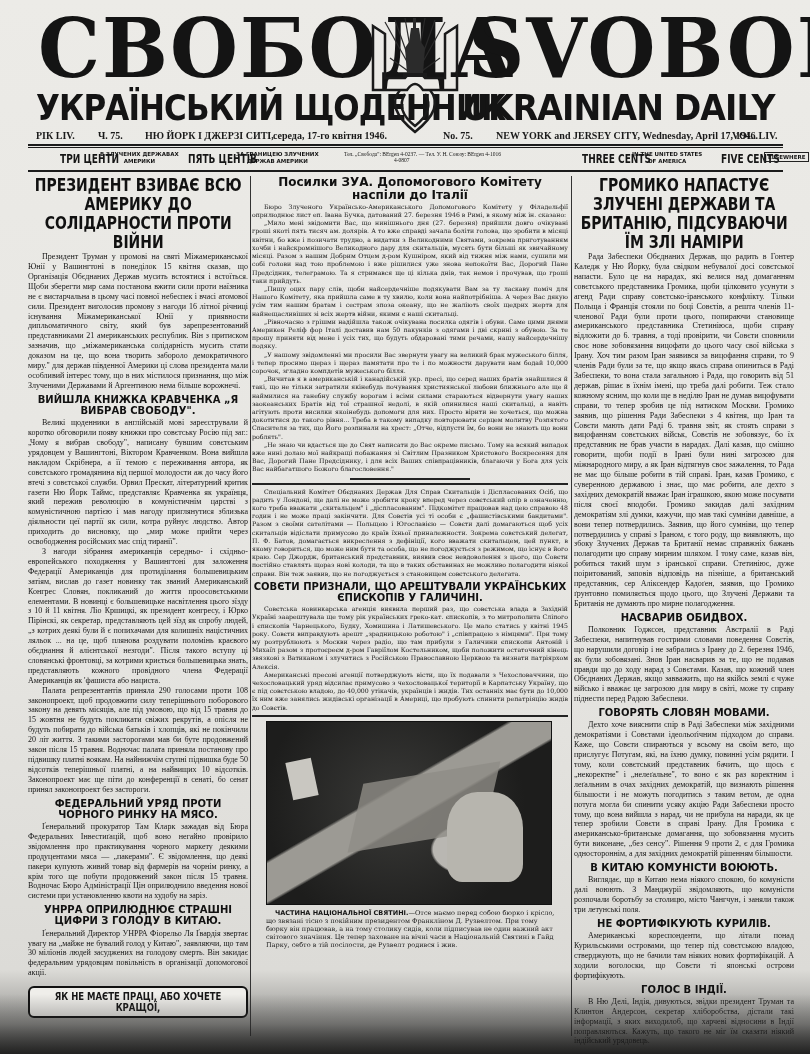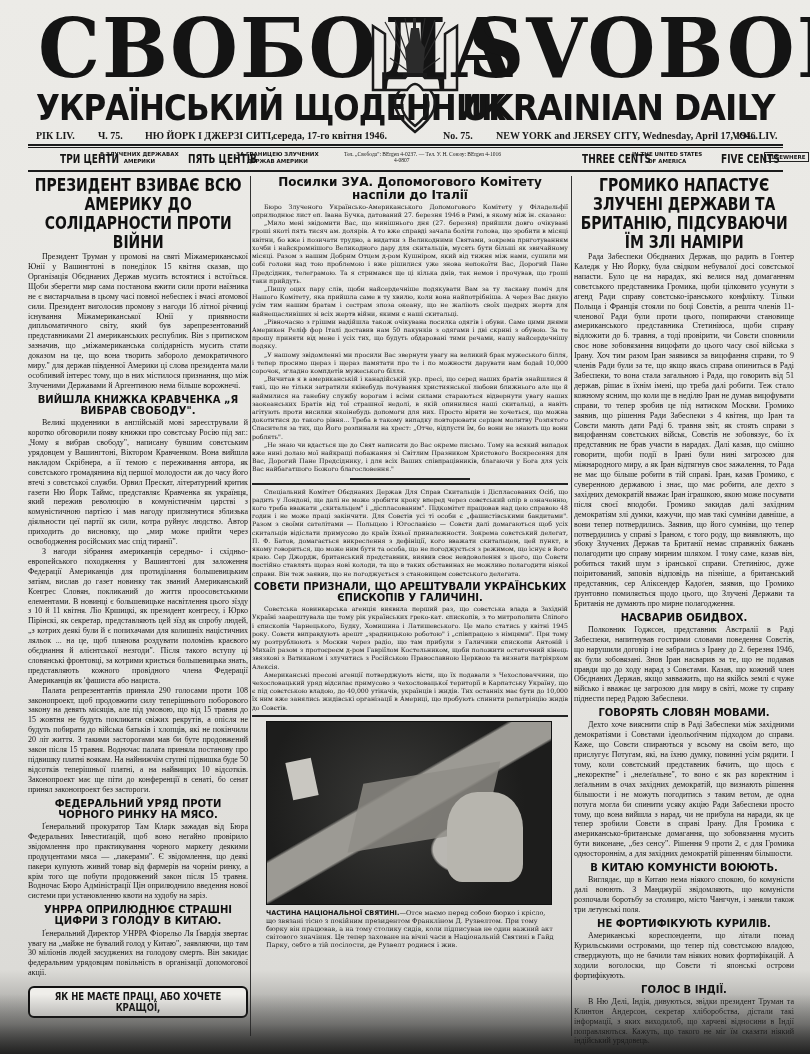--- a/index.html
+++ b/index.html
@@ -85,21 +85,21 @@
       #1a1a19;
     position: relative; border: 1px solid #111;
   }
   .photo .desk {
     position: absolute; left: 92px; top: 50px; width: 130px; height: 70px;
     background: #8e8c86; transform: skew(-22deg) rotate(-10deg); opacity: 0.8;
   }
   .photo .paper { position: absolute; left: 22px; top: 38px; width: 26px; height: 38px; background: #c9c7c1; transform: rotate(-12deg); }
   .photo .chair { position: absolute; left: 180px; top: 70px; width: 76px; height: 90px; border-radius: 40% 40% 20% 20%; background: #b7b5ae; }
   .caption { font-size: 6.5px; line-height: 8px; font-family: "DejaVu Serif", serif; margin-left: 14px; width: 290px; }
-  .caption b { font-family: "DejaVu Sans", sans-serif; }
+  .caption b { font-family: "DejaVu Sans", sans-serif; margin-left: 9px; }
 
   .bottom-shadow {
     position: absolute; left: 0; bottom: 0; width: 810px; height: 60px;
     background: linear-gradient(180deg, rgba(0,0,0,0) 0%, rgba(40,40,40,0.35) 50%, rgba(20,20,20,0.85) 100%);
     pointer-events: none;
   }
 </style>
 </head>
 <body>
 

